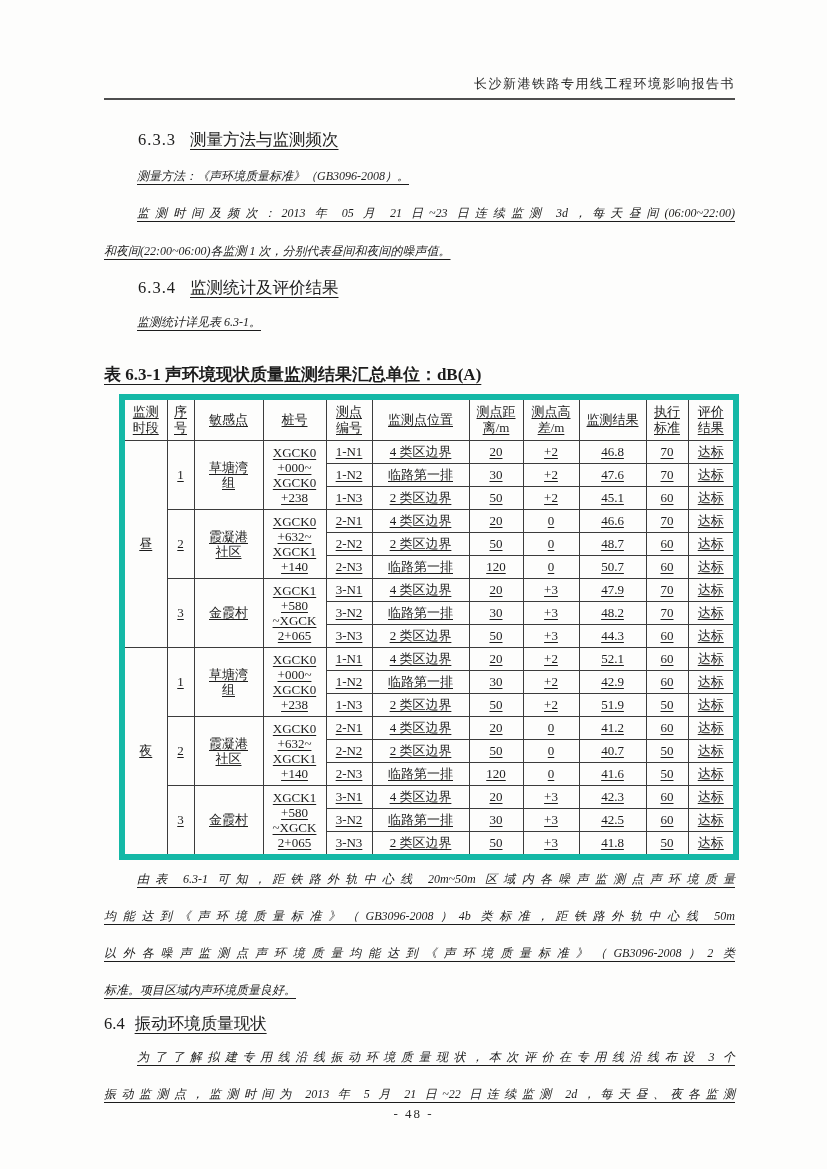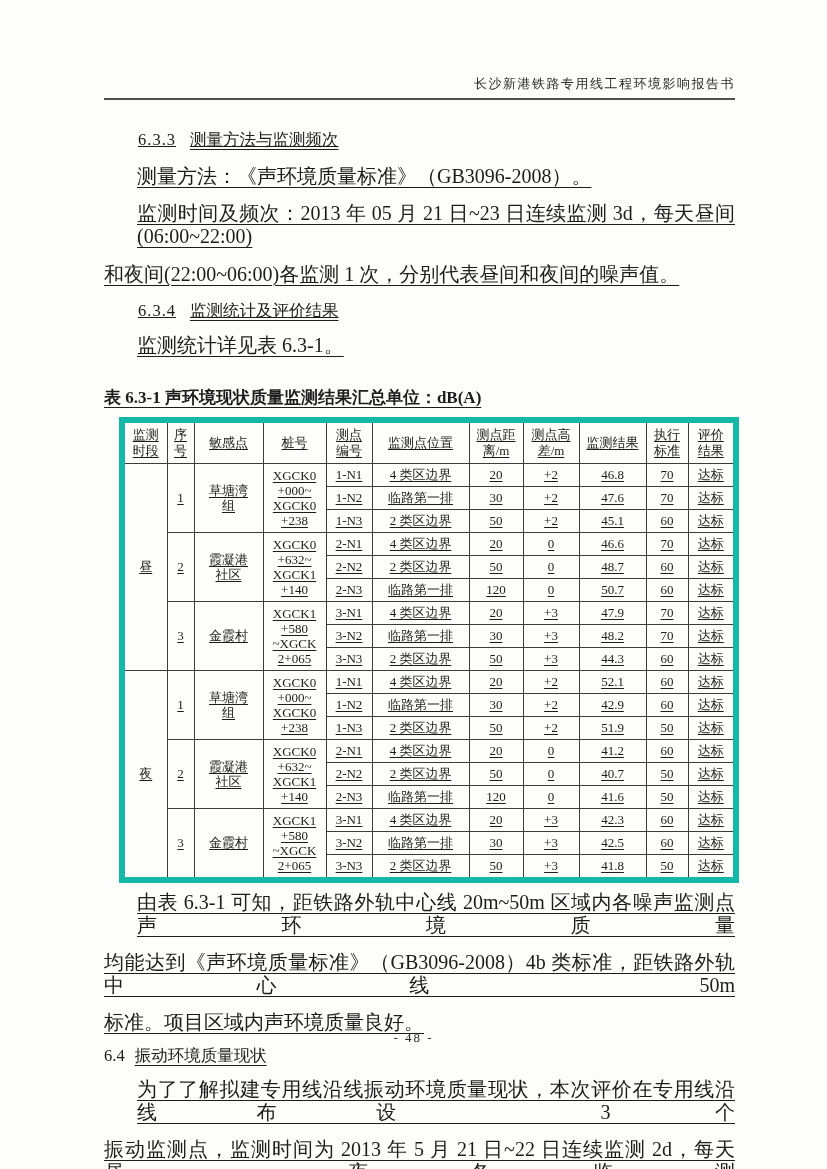--- a/index.html
+++ b/index.html
@@ -6,27 +6,27 @@
   .page {
     position:relative; width:827px; height:1169px; margin:0 auto;
     background:#fdfdfc; color:#1c1c1c; overflow:hidden;
     font-family:"Liberation Serif","DejaVu Serif",serif;
   }
   .content { padding:74px 92px 0 104px; }
 
   .doc-header { text-align:right; font-size:13px; letter-spacing:1.5px; color:#2b2b2b; line-height:19px; }
   .header-rule { border:none; border-top:2px solid #4e4e4e; margin:5px 0 0 0; }
 
-  .h3 { margin-top:28px; font-size:16.5px; padding-left:34px; line-height:23px;text-decoration:underline; }
+  .h3 { margin-top:28px; font-size:16.5px; padding-left:34px; line-height:23px; }
   .h3 .num { margin-right:14px; letter-spacing:1px; }
   .h2 { margin-top:10px; font-size:16.5px; font-weight:normal; line-height:23px; }
   .h2 .num { margin-right:10px; }
   .ul { text-decoration:underline; text-underline-offset:4px; text-decoration-thickness:1px; }
 
-  .bodyline { font-size:20px; line-height:23px; margin-top:14px; }
+  .bodyline { font-size:12px; line-height:23px; margin-top:14px;font-style:italic; }
   .ind { padding-left:33px; }
   .just { text-align:justify; text-align-last:justify; }
   .pline { margin-top:14.5px; }
 
   .tbl-title { margin-top:30px; font-size:17px; font-weight:bold; line-height:21px; }
 
   table.monitor {
     border-collapse:collapse; table-layout:fixed;
     width:614px; margin:9px 0 0 15px;
     border:6px solid #14b8a6;
@@ -36,21 +36,21 @@
     padding:0; font-weight:normal; font-size:13px; color:#1c1c1c;
     text-decoration:underline; text-underline-offset:2px; text-decoration-thickness:1px;
     overflow:hidden;
   }
   table.monitor th { height:40px; line-height:16px; white-space:pre-line; }
   table.monitor td { height:22px; line-height:15px; }
   td.pre { white-space:pre-line; line-height:16.5px; }
   td.period-col { font-size:14px; }
 
   .doc-footer {
-    position:absolute; top:1030px; left:0; width:100%;
+    position:absolute; top:1106px; left:0; width:100%;
     text-align:center; font-size:13px; letter-spacing:2px; color:#2b2b2b;
   }
 </style>
 </head>
 <body>
 
 <div class="page">
   <div class="content">
 
     <div class="doc-header">长沙新港铁路专用线工程环境影响报告书</div>
@@ -332,20 +332,23 @@
         </tr>
       </tbody>
     </table>
 
     <div class="bodyline ind just" style="margin-top:8px;">
       <span class="ul">由表 6.3-1 可知，距铁路外轨中心线 20m~50m 区域内各噪声监测点声环境质量</span>
     </div>
     <div class="bodyline just">
       <span class="ul">均能达到《声环境质量标准》（GB3096-2008）4b 类标准，距铁路外轨中心线 50m</span>
     </div>
+    <div class="bodyline just">
+      <span class="ul">以外各噪声监测点声环境质量均能达到《声环境质量标准》（GB3096-2008）2 类</span>
+    </div>
     <div class="bodyline">
       <span class="ul">标准。项目区域内声环境质量良好。</span>
     </div>
 
     <div class="h2">
       <span class="num">6.4</span><span class="ul">振动环境质量现状</span>
     </div>
 
     <div class="bodyline ind just" style="margin-top:11px;">
       <span class="ul">为了了解拟建专用线沿线振动环境质量现状，本次评价在专用线沿线布设 3 个</span>

